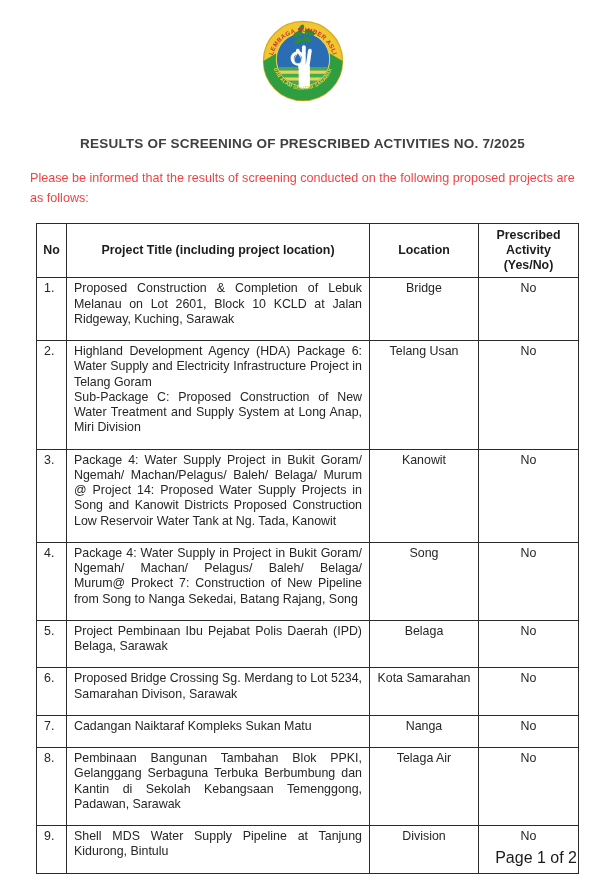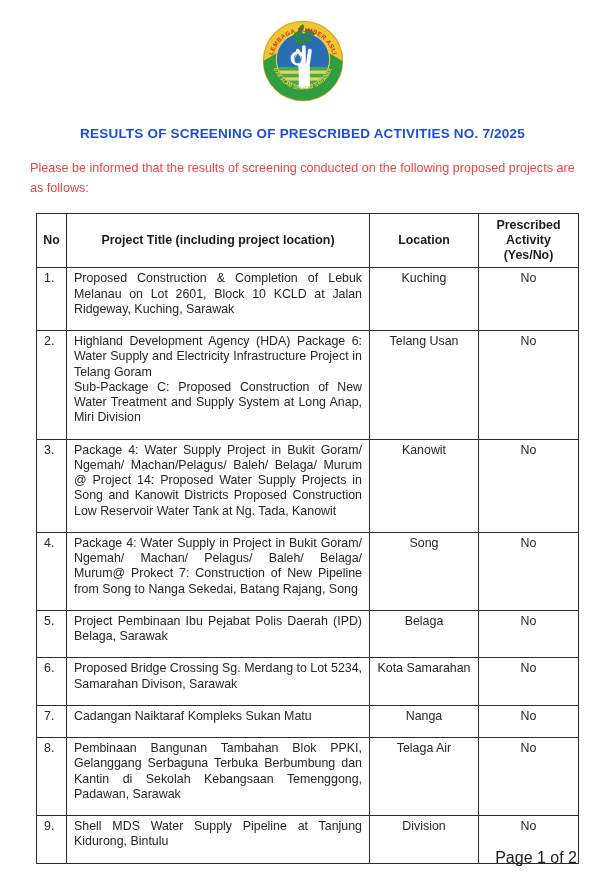--- a/index.html
+++ b/index.html
@@ -14,26 +14,26 @@
     color: #222222;
     overflow: hidden;
   }
   .logo-wrap {
     width: 86px;
     height: 86px;
     margin: 18px auto 0;
   }
   .logo-wrap svg { width: 100%; height: 100%; display: block; }
   .doc-title {
-    margin: 22px 30px 0;
+    margin: 32px 30px 0;
     text-align: center;
     font-size: 13.5px;
     font-weight: 700;
     letter-spacing: 0.2px;
-    color: #1d4ed8;
+    color: #404040;
   }
   .intro {
     margin: 18px 27px 0 30px;
     font-size: 12.6px;
     line-height: 1.55;
     color: #ef4444;
   }
   table.screening {
     border-collapse: collapse;
     table-layout: fixed;
@@ -141,21 +141,21 @@
         <th>No</th>
         <th>Project Title (including project location)</th>
         <th>Location</th>
         <th>Prescribed Activity (Yes/No)</th>
       </tr>
     </thead>
     <tbody>
       <tr>
         <td class="c-no">1.</td>
         <td class="c-title">Proposed Construction &amp; Completion of Lebuk Melanau on Lot 2601, Block 10 KCLD at Jalan Ridgeway, Kuching, Sarawak</td>
-        <td class="c-loc">Kuching</td>
+        <td class="c-loc">Bridge</td>
         <td class="c-pa">No</td>
       </tr>
       <tr>
         <td class="c-no">2.</td>
         <td class="c-title">Highland Development Agency (HDA) Package 6: Water Supply and Electricity Infrastructure Project in Telang Goram
 Sub-Package C: Proposed Construction of New Water Treatment and Supply System at Long Anap, Miri Division</td>
         <td class="c-loc">Telang Usan</td>
         <td class="c-pa">No</td>
       </tr>
       <tr>

